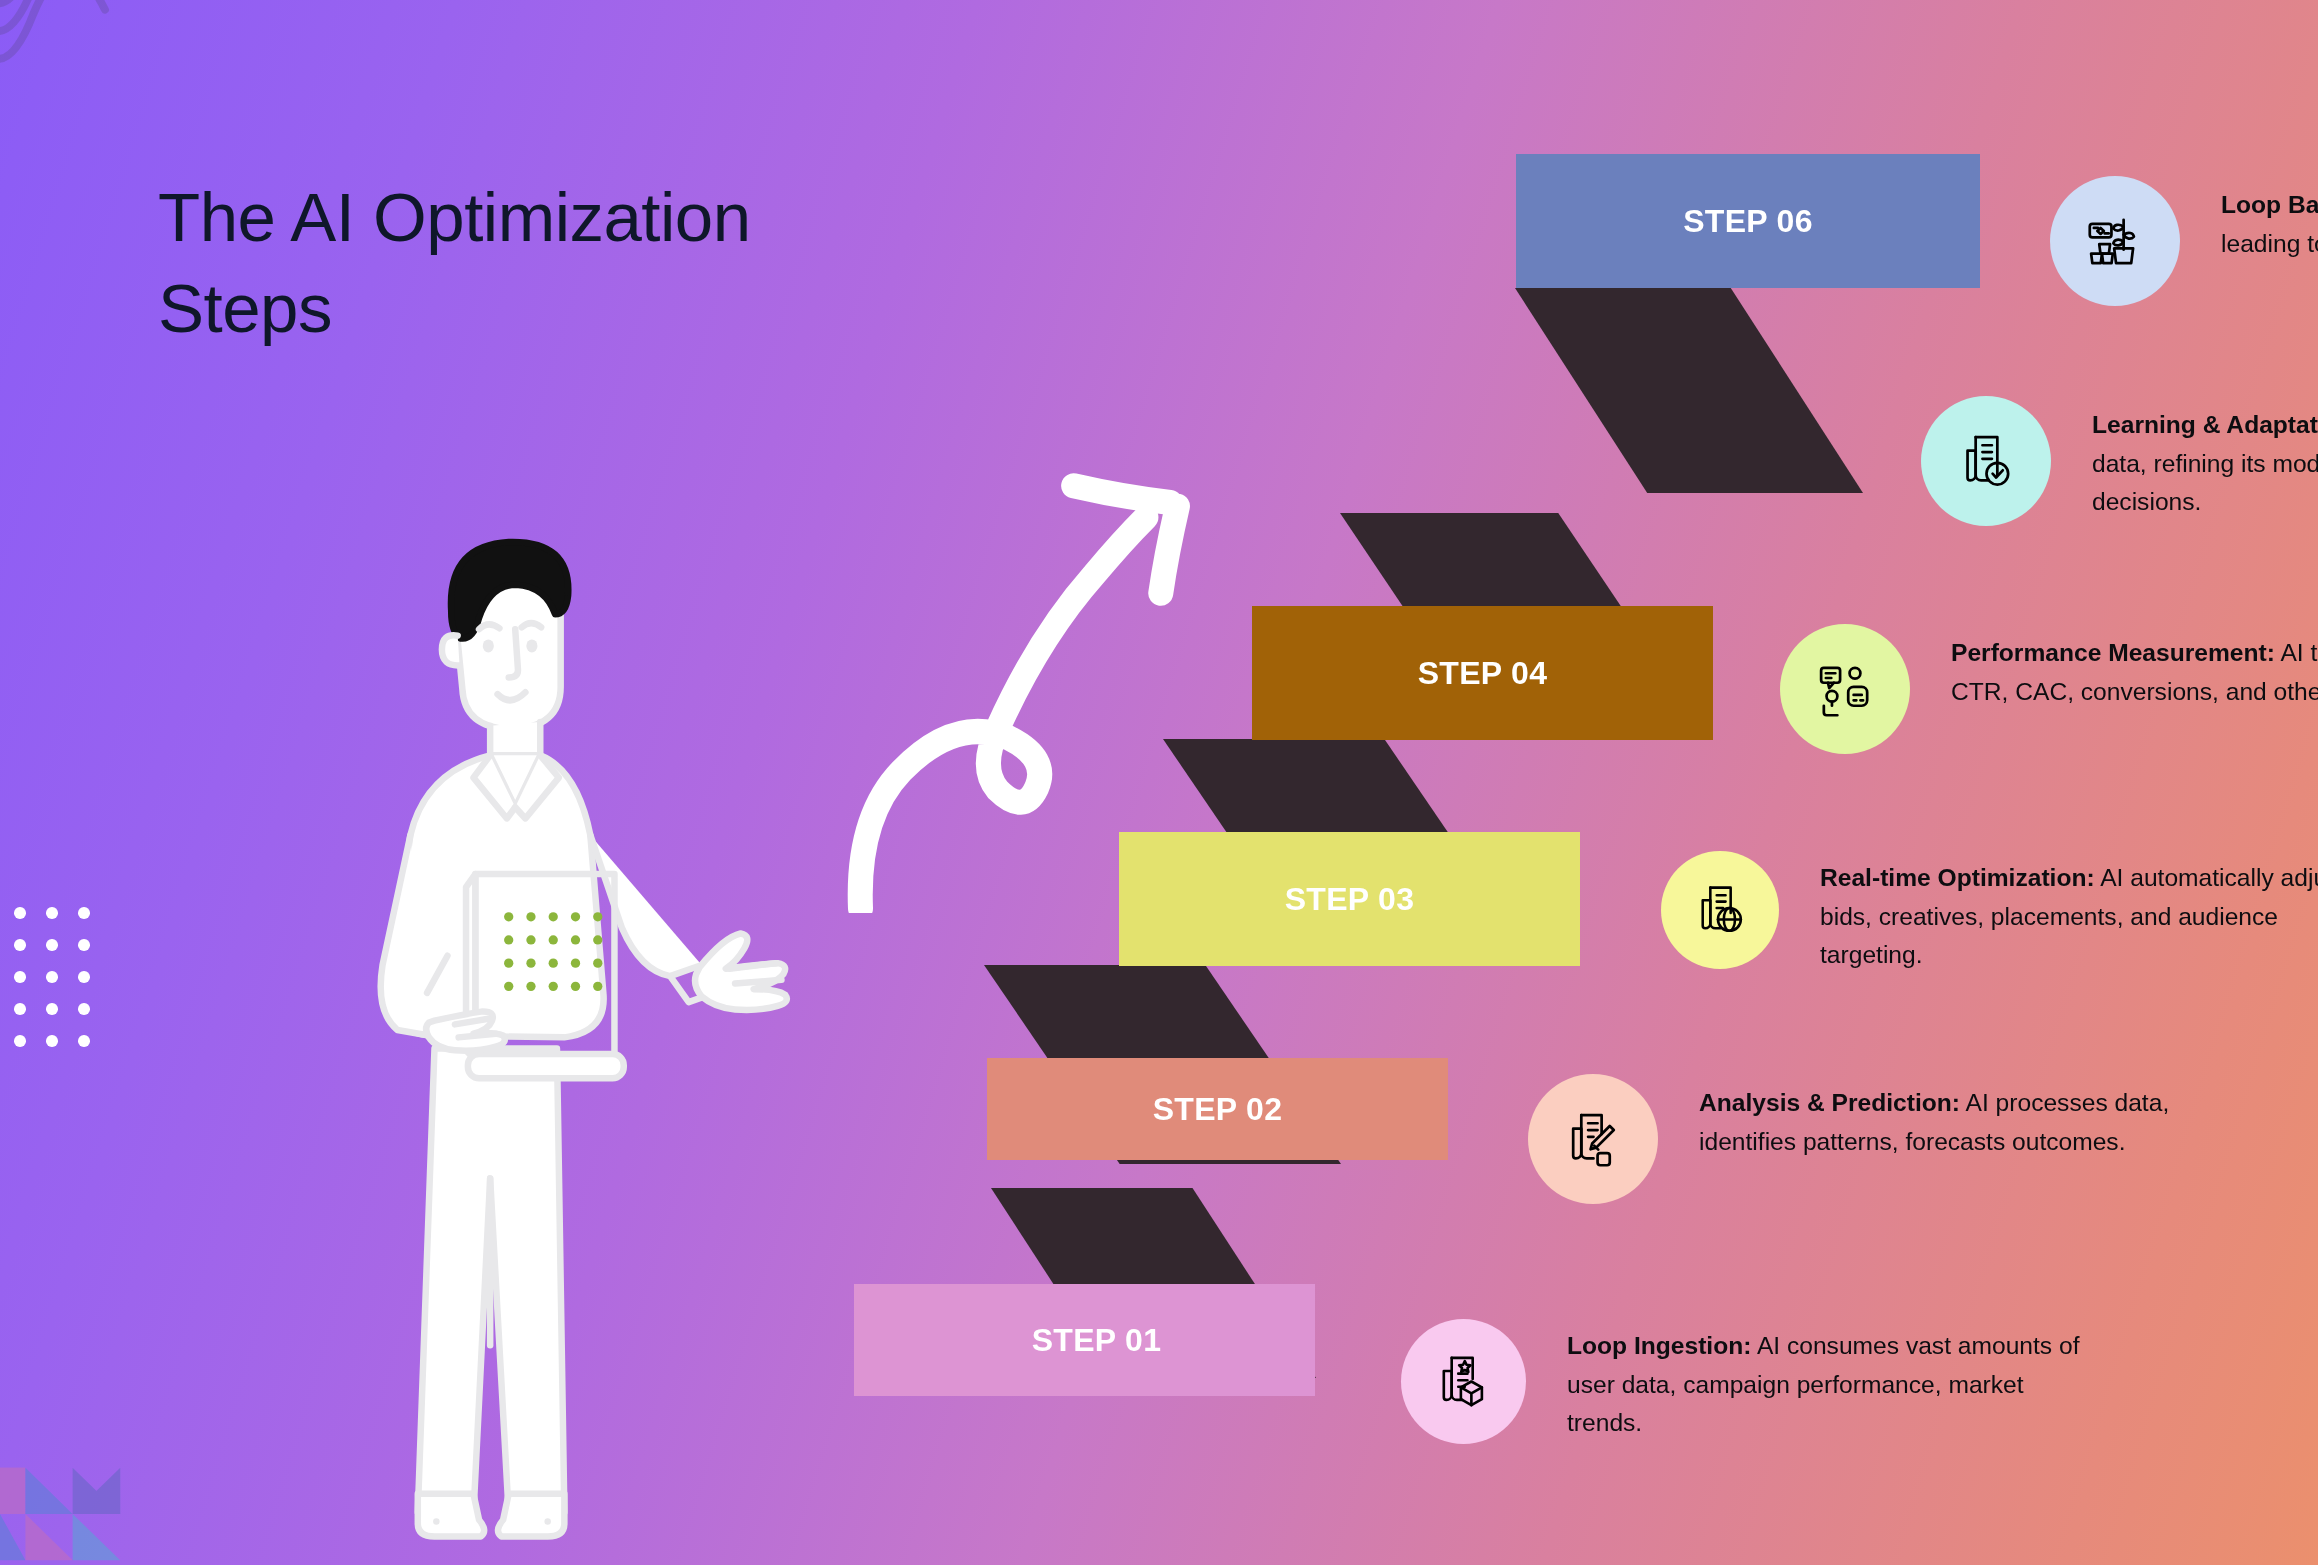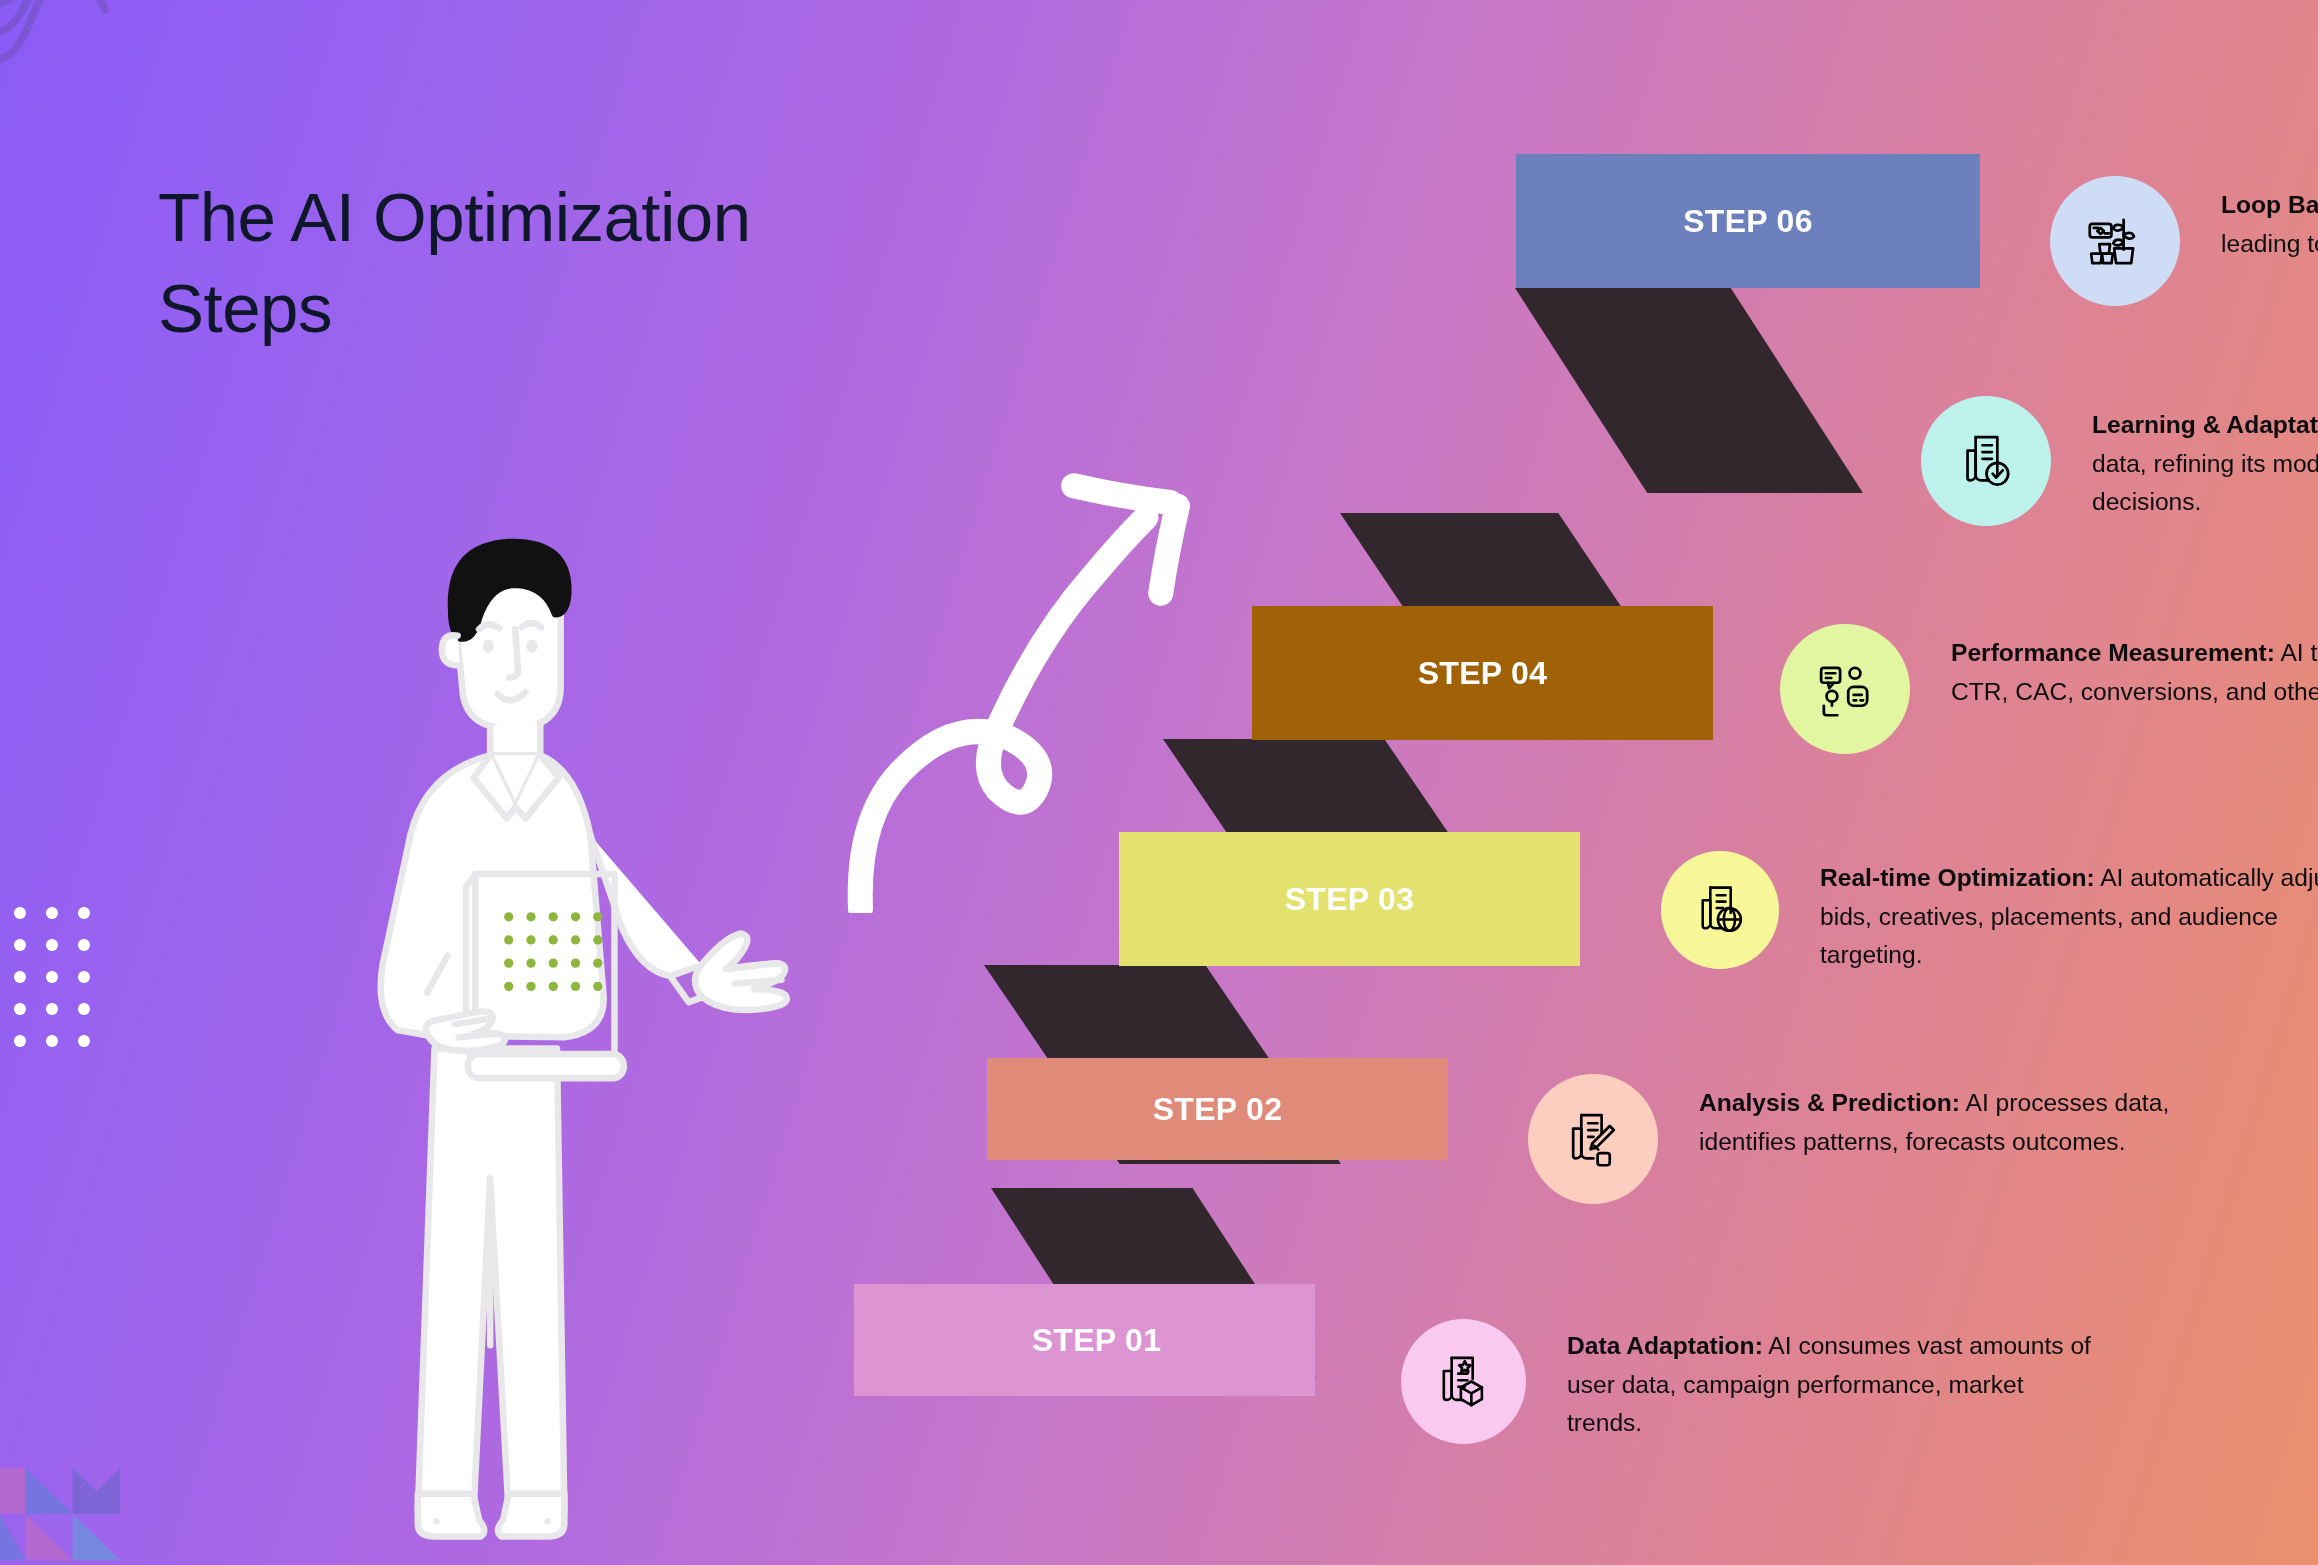--- a/index.html
+++ b/index.html
@@ -303,16 +303,16 @@
       <path d="M15 6h16v16"></path>
       <path d="M15 6v28a4 4 0 0 0 4 4h4"></path>
       <path d="M9 16h6v18a4 4 0 0 1-4 4 2 2 0 0 1-2-2Z"></path>
       <path d="M20 18h7M20 23h7M20 28h5"></path>
       <path d="M25 8.5l1.3 2.7 3 .4-2.2 2.1.6 3-2.7-1.5-2.7 1.5.6-3-2.2-2.1 3-.4Z"></path>
       <path d="M30 24l8 4.5v9L30 42l-8-4.5v-9Z"></path>
       <path d="M22 28.5l8 4.5 8-4.5M30 33v9"></path>
     </svg>
   </div>
   <div class="row-text" style="margin-left:41px; width:533px; padding-top:8.3px;">
-    <b>Data Adaptation:</b><span> AI consumes vast amounts of user data, campaign performance, market trends.</span>
+    <b>Loop Ingestion:</b><span> AI consumes vast amounts of user data, campaign performance, market trends.</span>
   </div>
 </div>
 
 
 </body></html>

